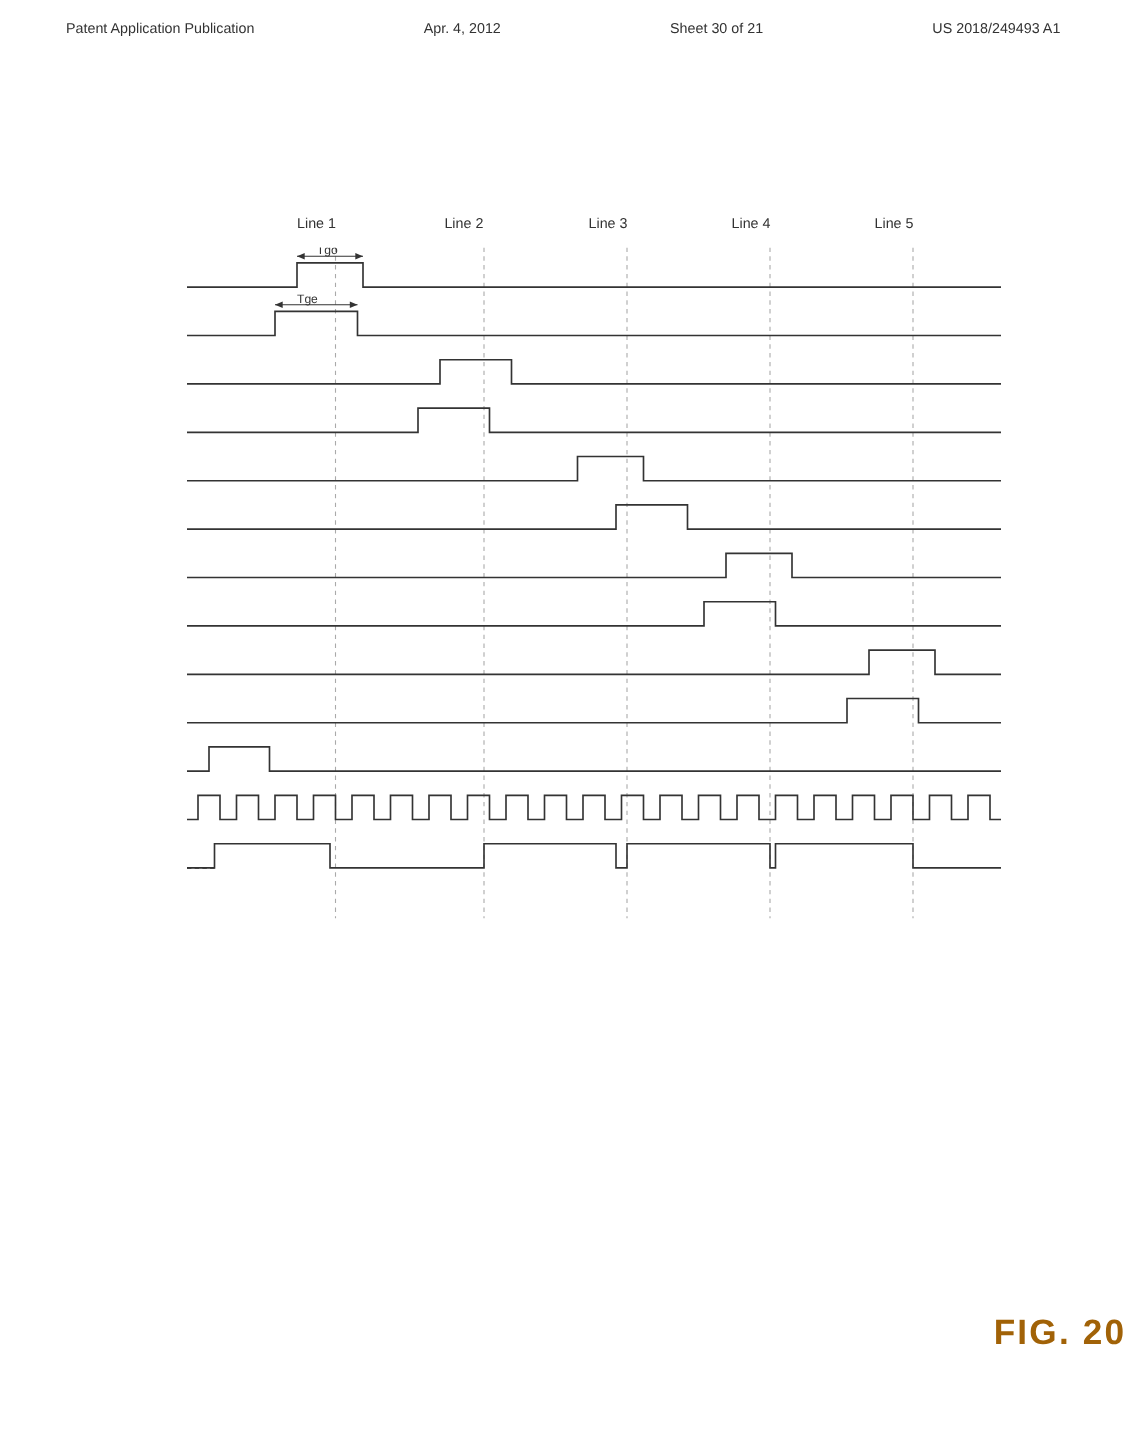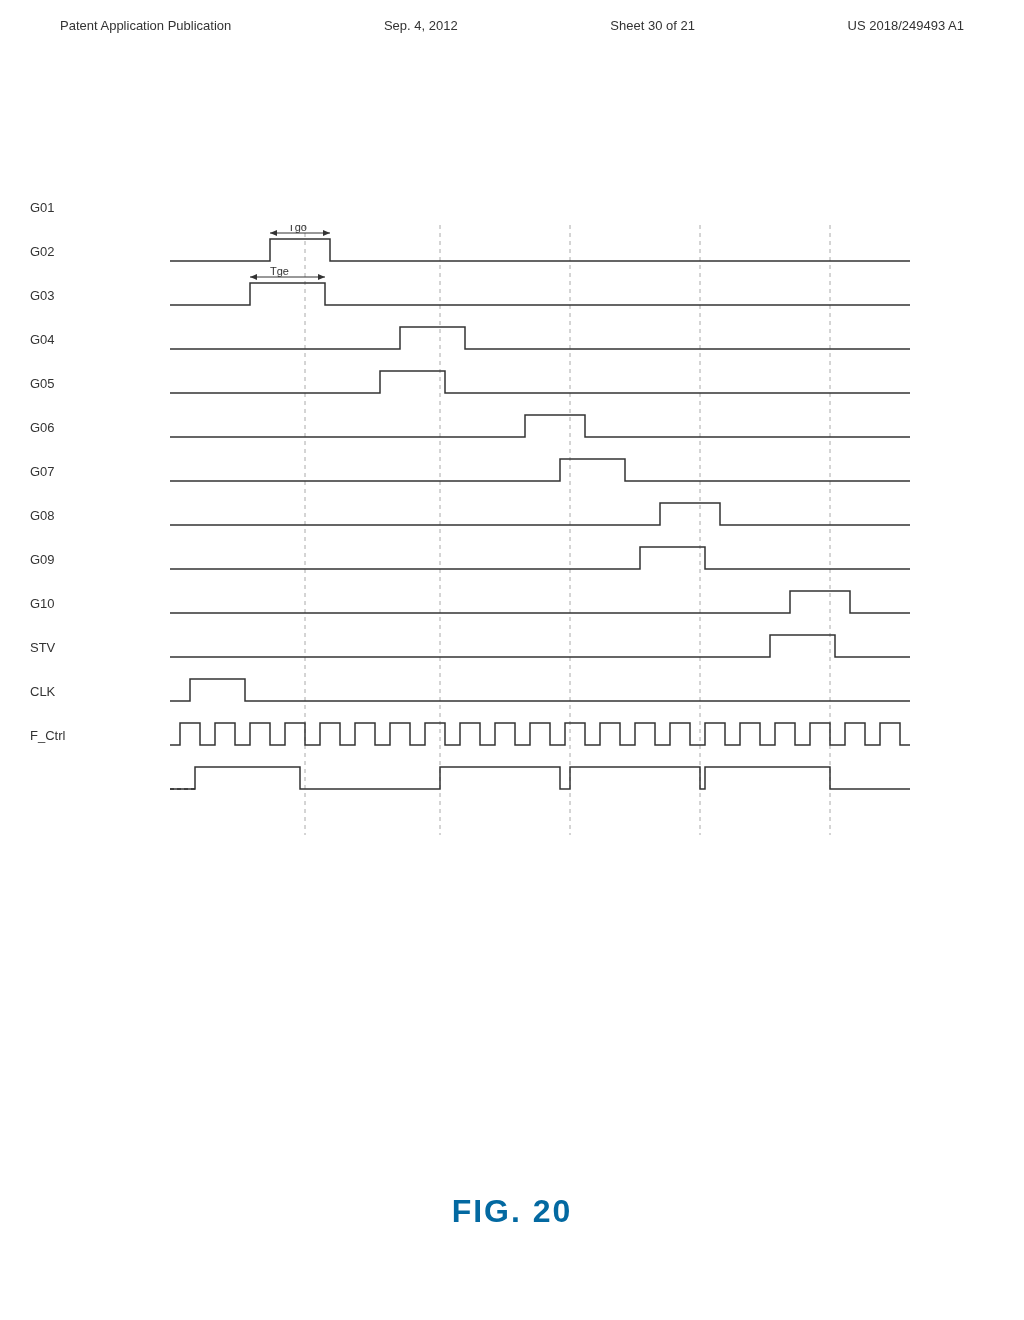--- a/index.html
+++ b/index.html
@@ -78,57 +78,49 @@
       left: 0;
       width: 740px;
       height: 610px;
     }
 
     .fig-caption {
       position: absolute;
       bottom: 90px;
       left: 0;
       right: 0;
-      text-align: center;
+      text-align: right;
       font-size: 32px;
       font-weight: bold;
-      color: #0369a1;
+      color: #a16207;
       letter-spacing: 2px;
     }
   </style>
 </head>
 <body>
 
 <div class="header">
   <span>Patent Application Publication</span>
-  <span>Sep. 4, 2012</span>
+  <span>Apr. 4, 2012</span>
   <span>Sheet 30 of 21</span>
   <span>US 2018/249493 A1</span>
 </div>
 
 <div class="diagram-container">
 
-  <div class="signal-labels">
-    <div class="signal-label">G01</div>
-    <div class="signal-label">G02</div>
-    <div class="signal-label">G03</div>
-    <div class="signal-label">G04</div>
-    <div class="signal-label">G05</div>
-    <div class="signal-label">G06</div>
-    <div class="signal-label">G07</div>
-    <div class="signal-label">G08</div>
-    <div class="signal-label">G09</div>
-    <div class="signal-label">G10</div>
-    <div class="signal-label">STV</div>
-    <div class="signal-label">CLK</div>
-    <div class="signal-label">F_Ctrl</div>
-  </div>
 
   <div class="signal-area">
 
+    <div class="col-headers">
+      <span class="col-header" style="left: 100px;">Line 1</span>
+      <span class="col-header" style="left: 234px;">Line 2</span>
+      <span class="col-header" style="left: 365px;">Line 3</span>
+      <span class="col-header" style="left: 495px;">Line 4</span>
+      <span class="col-header" style="left: 625px;">Line 5</span>
+    </div>
 
     <svg class="waveform-svg" viewBox="0 0 740 610" xmlns="http://www.w3.org/2000/svg">
 
       <line x1="135" y1="0" x2="135" y2="610" stroke="#aaa" stroke-width="1" stroke-dasharray="4,4"></line>
 
       <line x1="270" y1="0" x2="270" y2="610" stroke="#aaa" stroke-width="1" stroke-dasharray="4,4"></line>
 
       <line x1="400" y1="0" x2="400" y2="610" stroke="#aaa" stroke-width="1" stroke-dasharray="4,4"></line>
 
       <line x1="530" y1="0" x2="530" y2="610" stroke="#aaa" stroke-width="1" stroke-dasharray="4,4"></line>

